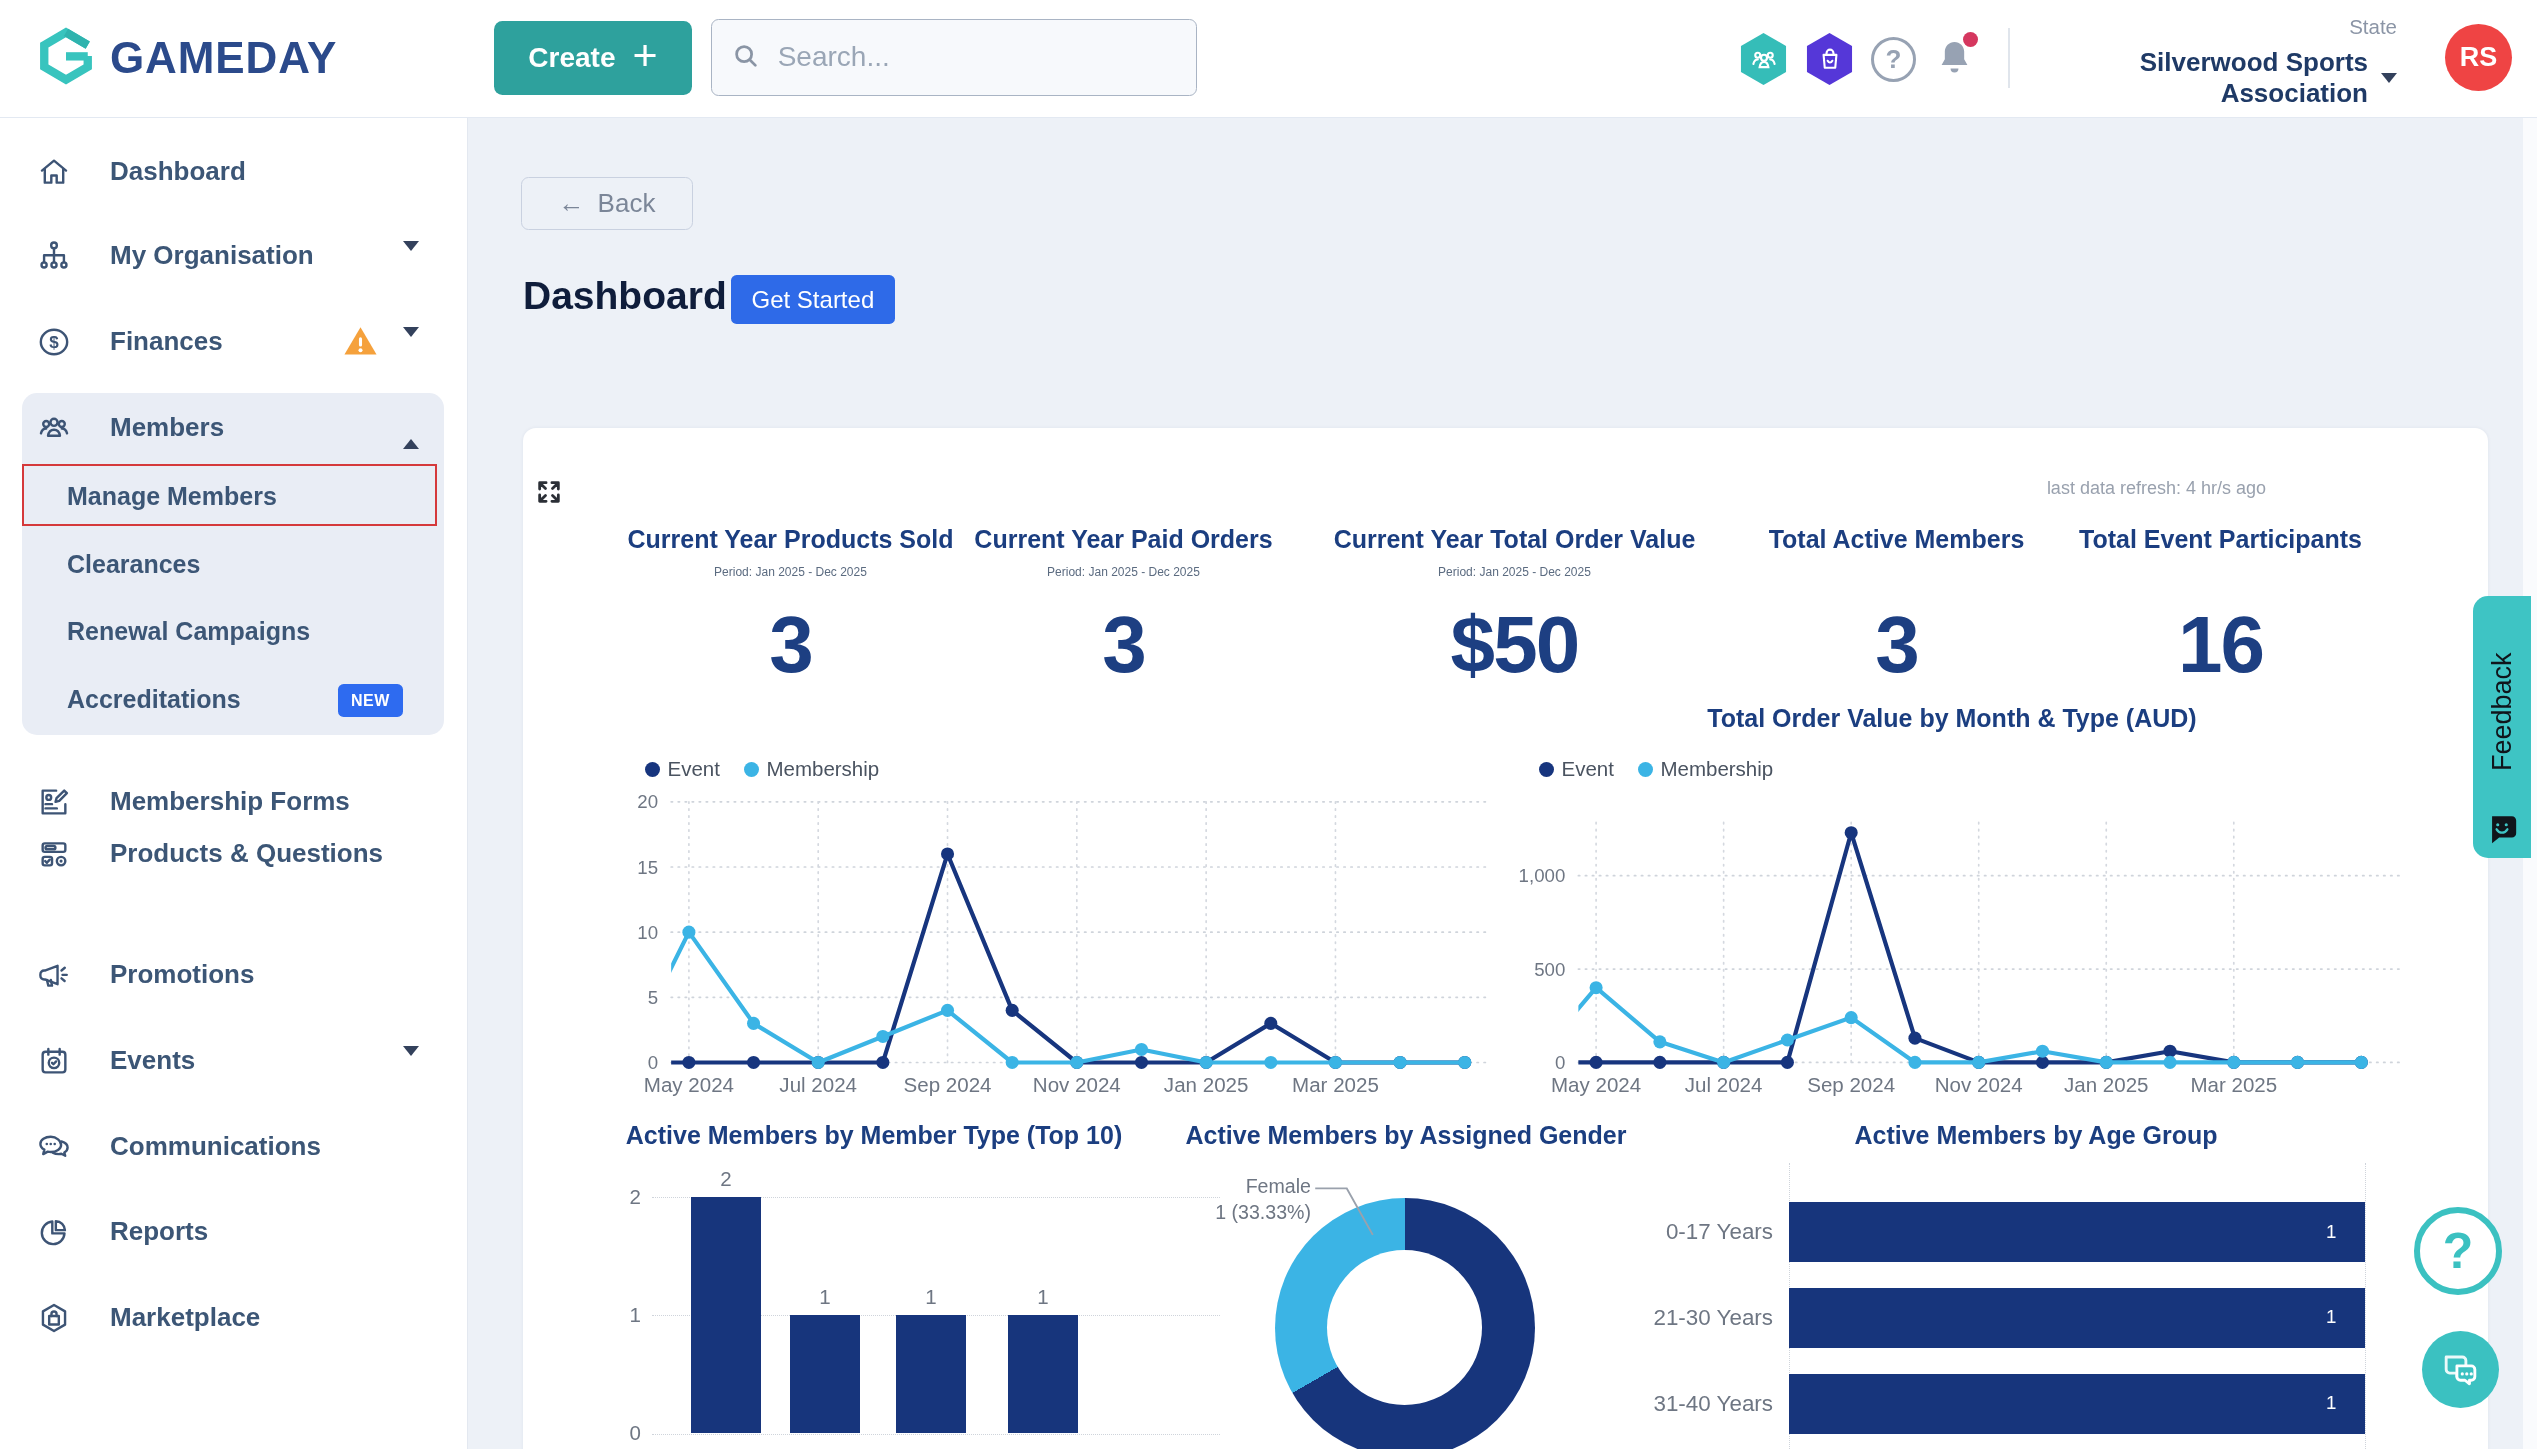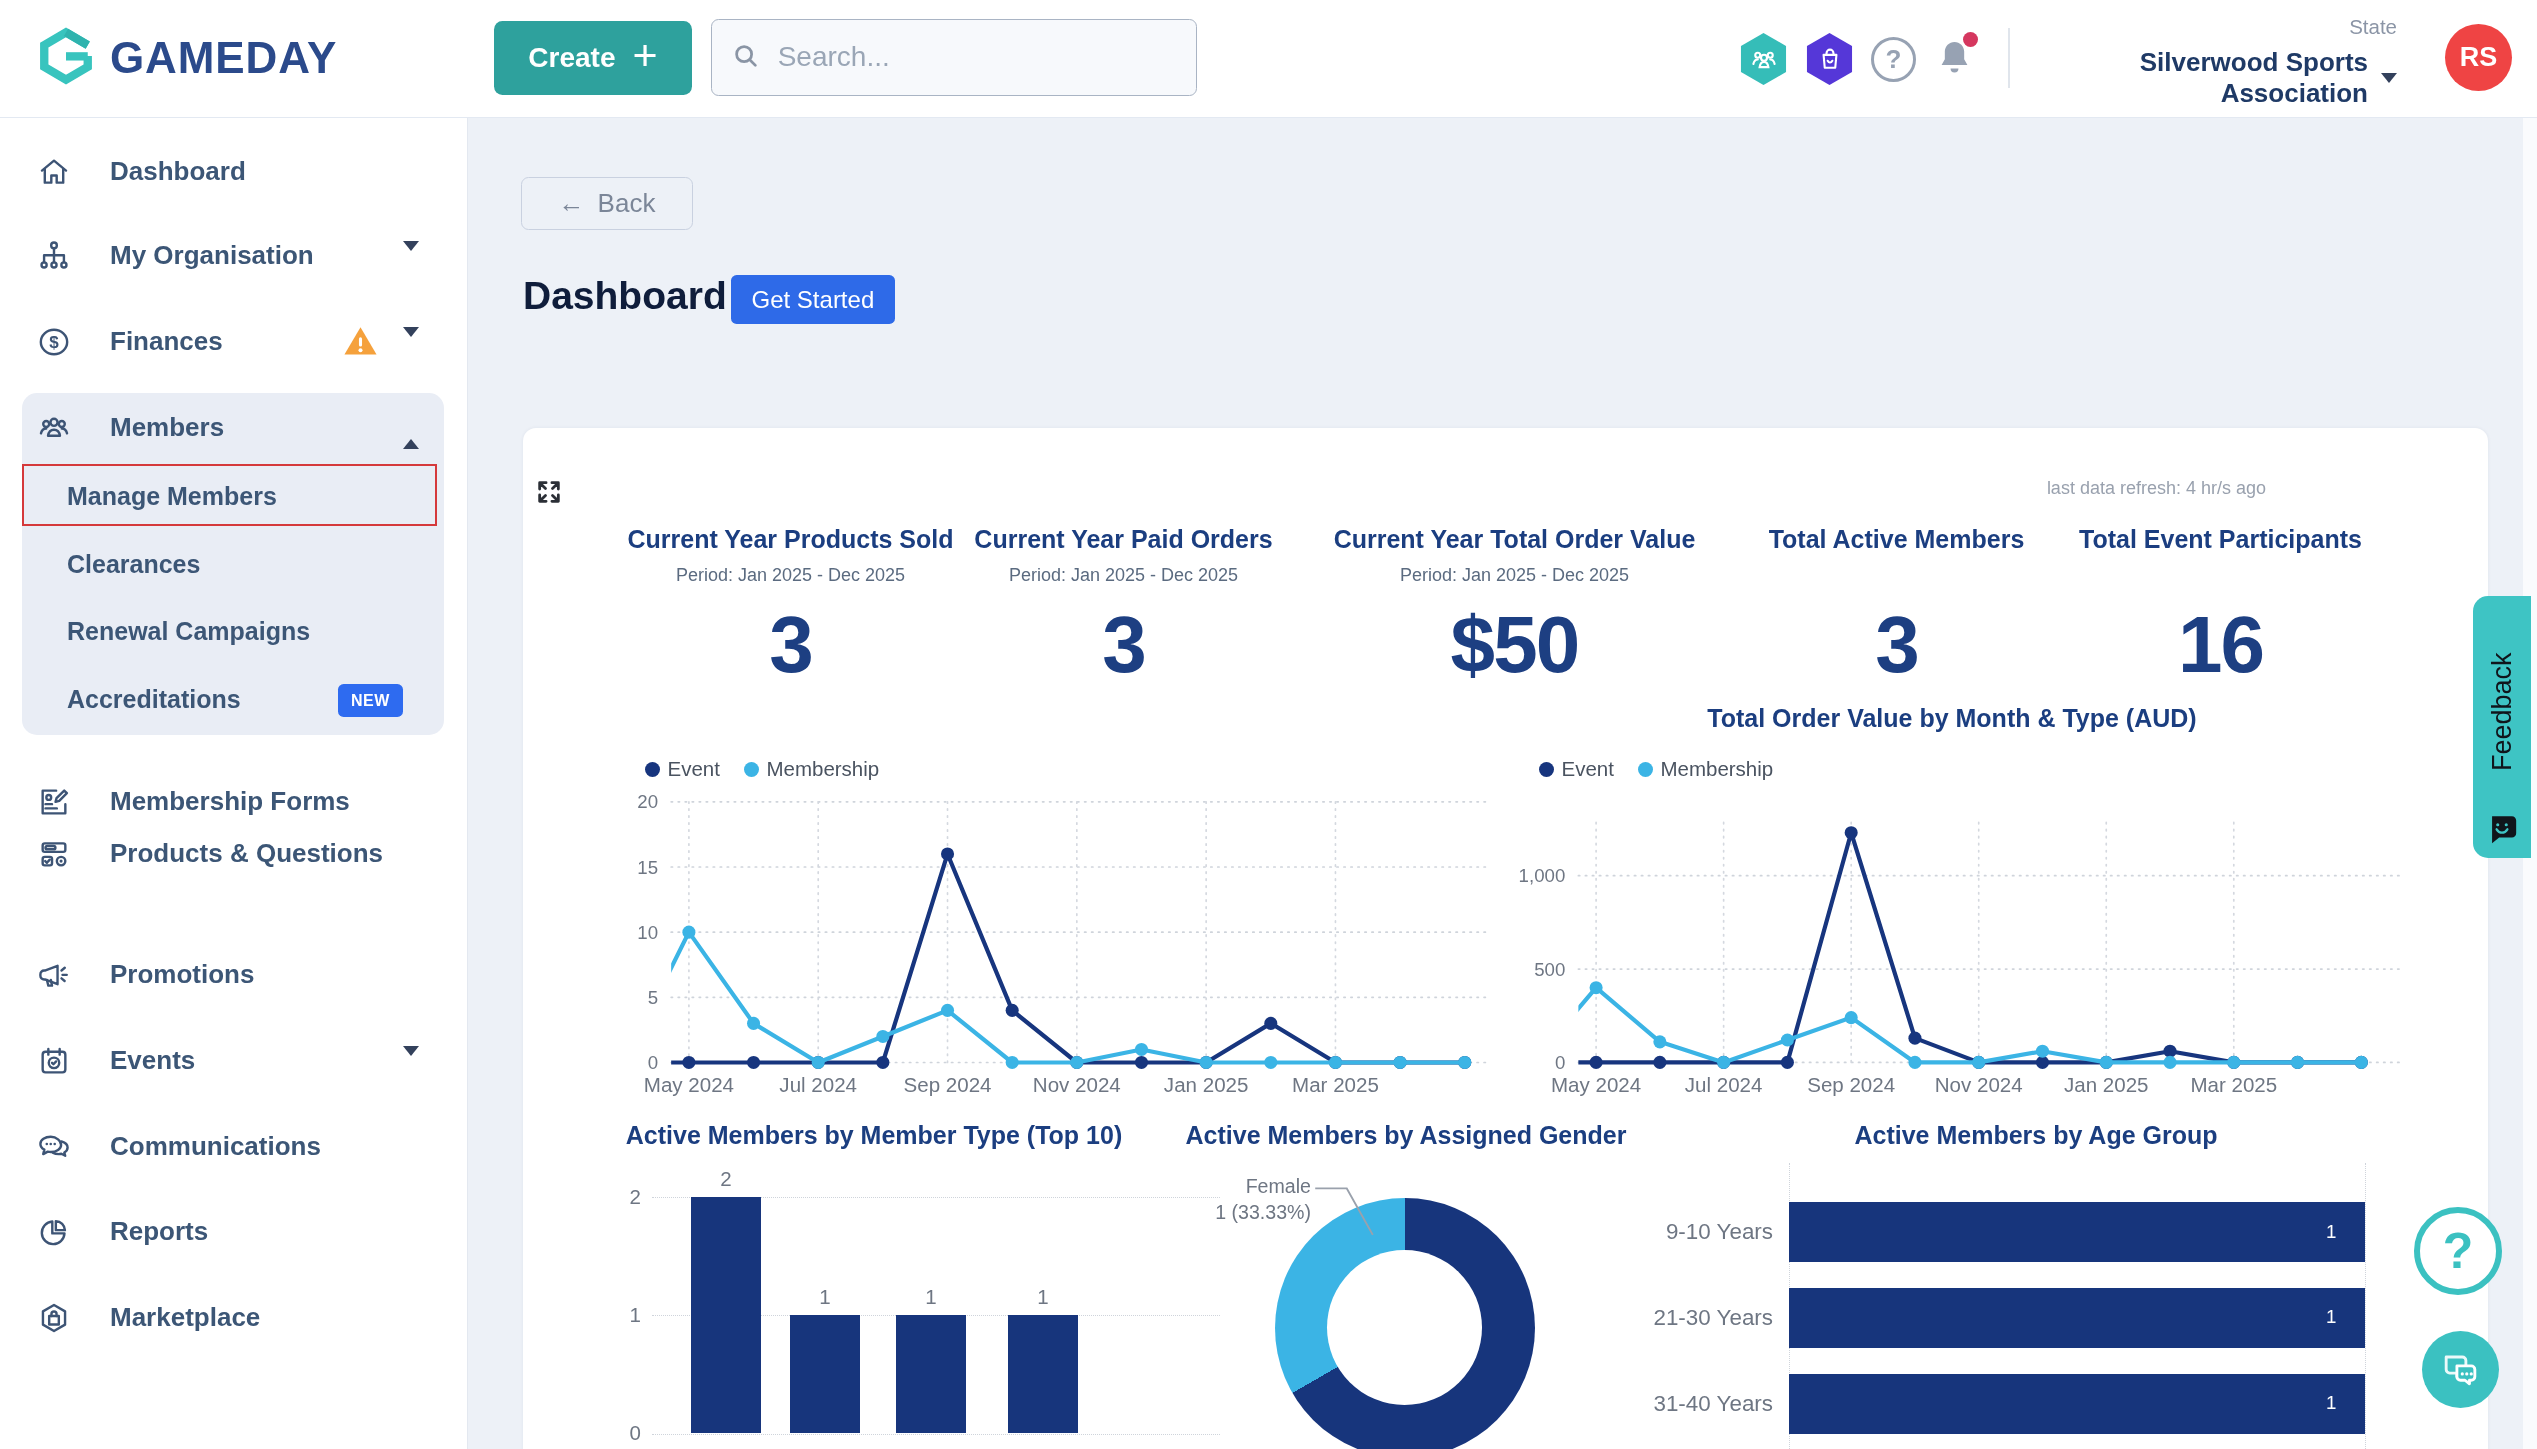--- a/index.html
+++ b/index.html
@@ -58,21 +58,21 @@
     display:flex;align-items:center;justify-content:center;gap:13px;color:#7B8698;font-size:26px;cursor:pointer;}
   #page-title{left:523px;top:274px;font-size:39px;font-weight:800;color:#0F1D3B;}
   #get-started{left:731px;top:275px;height:49px;background:#2E6AE8;border-radius:5.6px;color:#fff;font-size:24px;
     display:flex;align-items:center;padding:0 20.5px;cursor:pointer;}
   #card{left:523px;top:428px;width:1965px;height:1121px;background:#fff;border-radius:13px;
     box-shadow:0 0.9px 3.7px rgba(20,40,80,.07);}
   #expand-icon{left:12px;top:50px;width:28px;height:28px;cursor:pointer;}
   #refresh-text{left:1276px;top:50px;width:467px;text-align:right;font-size:18px;color:#99A1AE;}
   .stat{position:absolute;width:411px;text-align:center;}
   .stat .st-title{font-size:25px;font-weight:700;color:#1B3E80;}
-  .stat .st-period{font-size:18px;color:#5B6B80;margin-top:11.2px;min-height:20.5px;}
+  .stat .st-period{font-size:12px;color:#5B6B80;margin-top:11.2px;min-height:20.5px;}
   .stat .st-value{font-size:80px;font-weight:700;color:#1D3F82;margin-top:13px;letter-spacing:-1.9px;}
   .chart-title{position:absolute;width:654px;text-align:center;font-size:25px;font-weight:700;color:#1B3E80;}
   .legend{position:absolute;display:flex;gap:24px;align-items:center;}
   .legend .li{display:flex;align-items:center;gap:7.5px;font-size:20.5px;color:#4A5360;}
   .legend .dot{width:15px;height:15px;border-radius:50%;}
   svg text{font-family:"Liberation Sans", sans-serif;}
   .grid-h{border-top:1.9px dotted #CFD4DB;position:absolute;height:0;}
   .grid-v{border-left:1.9px dotted #CFD4DB;position:absolute;width:0;}
   
   #barchart, #agechart{position:absolute;}
@@ -500,21 +500,21 @@
   <div id="donut-hole" class="abs"></div>
   <div class="callout-txt" id="callout-l1" style="left:583px;top:747px;">Female</div>
   <div class="callout-txt" id="callout-l2" style="left:583px;top:773px;">1 (33.33%)</div>
   <svg class="abs" style="left:790px;top:753px;" width="75" height="65" viewBox="0 0 80 70">
     <polyline points="2,8 36,8 64,58" fill="none" stroke="#9AA1AC" stroke-width="2"></polyline>
   </svg>
 
   <div id="agechart" style="left:1065px;top:730px;width:803px;height:392px;">
       <div class="grid-v" style="left: 201px; top: 4.7px; height: 388px;"></div>
       <div class="grid-v" style="left: 777px; top: 4.7px; height: 388px;"></div>
-      <div class="age-label" style="left: 0px; top: 61px;">9-10 Years</div>
+      <div class="age-label" style="left: 0px; top: 61px;">0-17 Years</div>
       <div class="age-bar" style="left: 201px; top: 44px; width: 576px; height: 60px; background: rgb(23, 53, 124);"></div>
       <div class="age-val" style="left: 738px; top: 63px; color: rgb(255, 255, 255);">1</div>
       <div class="age-label" style="left: 0px; top: 147px;">21-30 Years</div>
       <div class="age-bar" style="left: 201px; top: 130px; width: 576px; height: 60px; background: rgb(23, 53, 124);"></div>
       <div class="age-val" style="left: 738px; top: 148px; color: rgb(255, 255, 255);">1</div>
       <div class="age-label" style="left: 0px; top: 233px;">31-40 Years</div>
       <div class="age-bar" style="left: 201px; top: 216px; width: 576px; height: 60px; background: rgb(23, 53, 124);"></div>
       <div class="age-val" style="left: 738px; top: 234px; color: rgb(255, 255, 255);">1</div>
     </div>
 </div>

